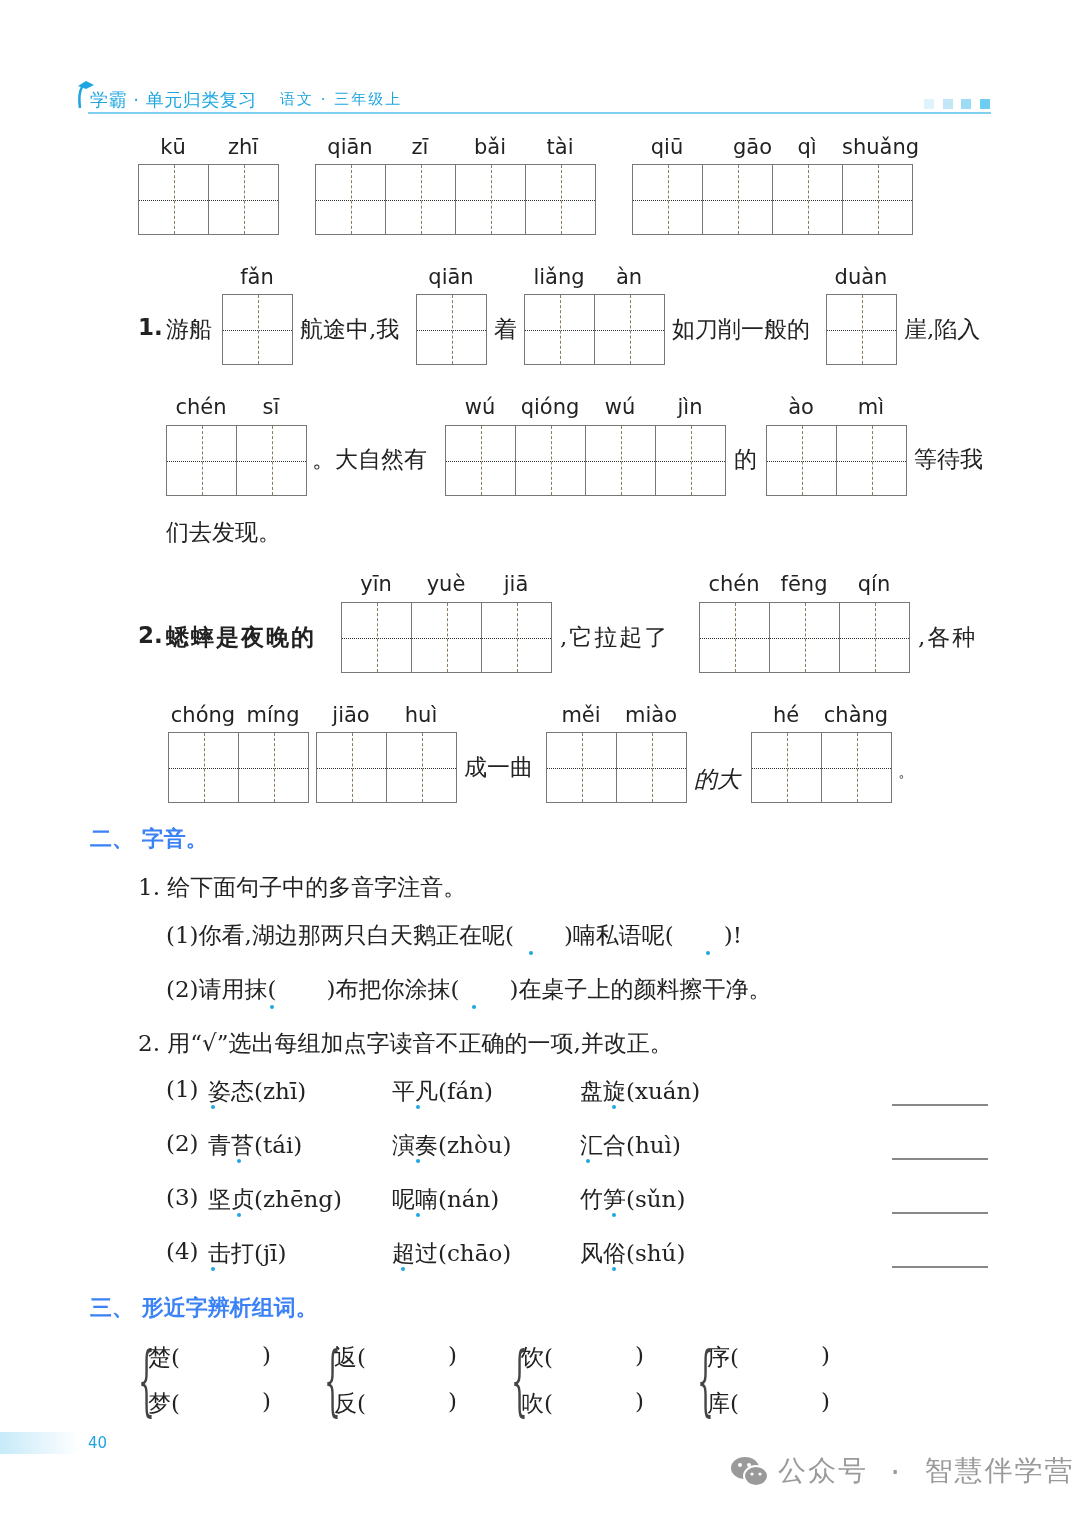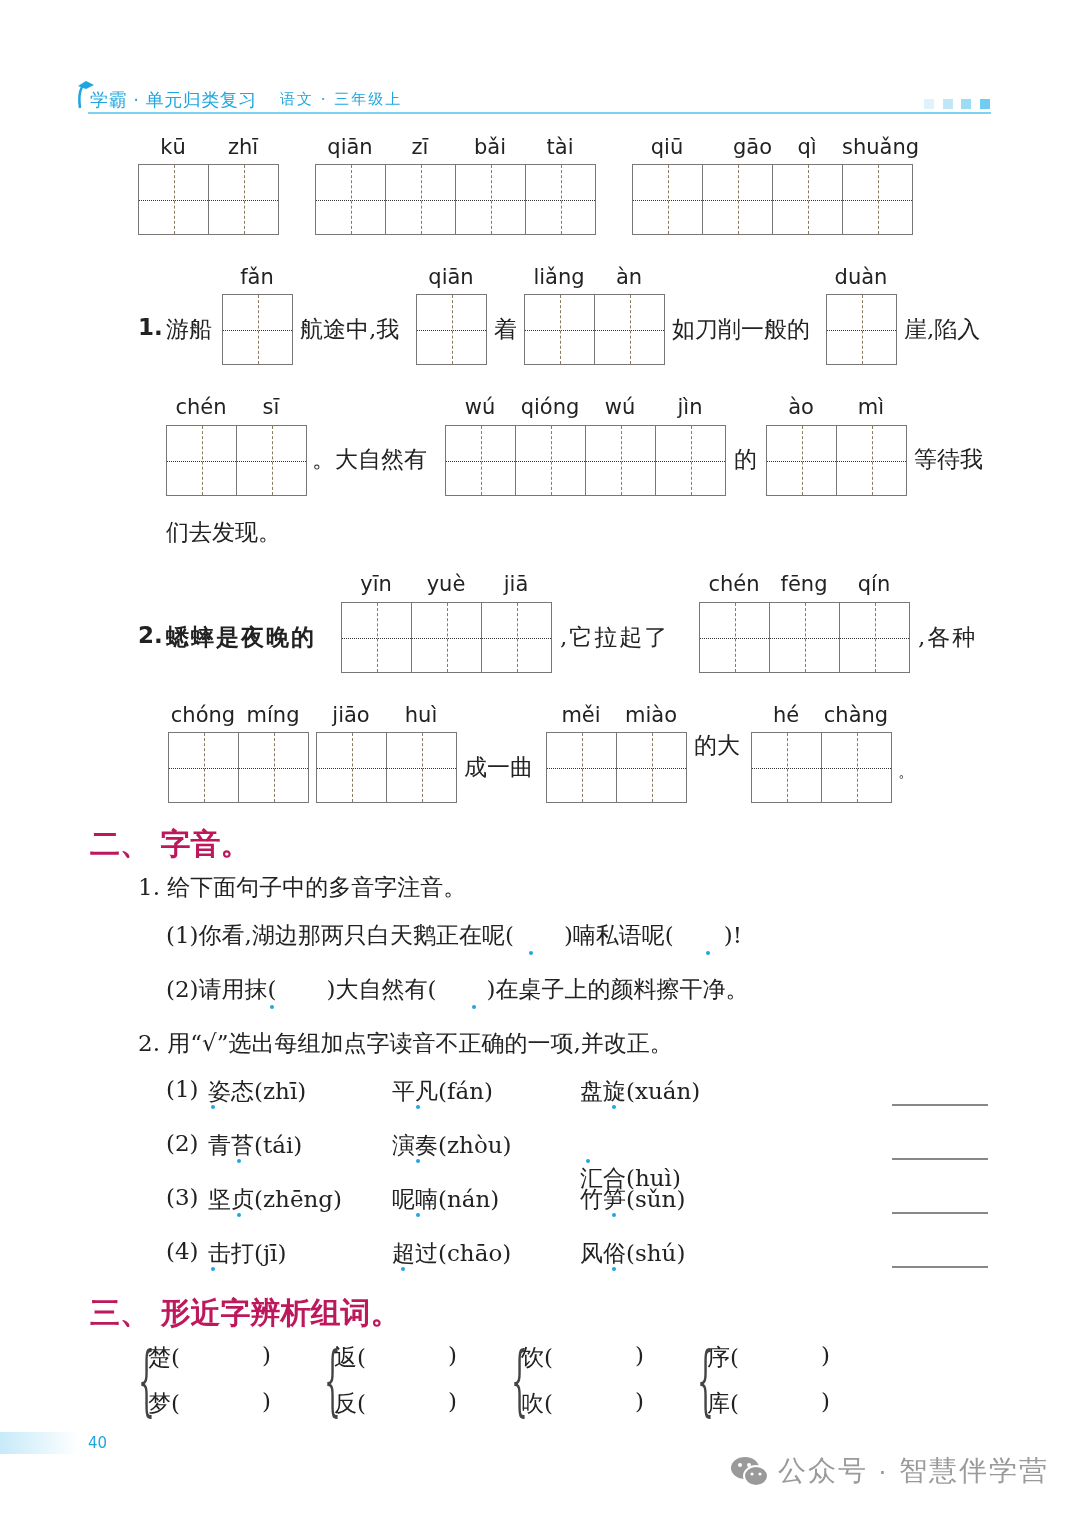--- a/index.html
+++ b/index.html
@@ -12,27 +12,27 @@
   .hdr-sq { top:99px; width:10px; height:10px; }
   .cap-icon { left:76px; top:80px; width:18px; height:30px; }
   .py { font-family:"DejaVu Sans","Liberation Sans",sans-serif; font-size:21px; color:#222; text-align:center; white-space:nowrap; }
   .grid { border:1.5px solid #777; display:flex; box-sizing:border-box; height:71px; }
   .cell { flex:1; position:relative; border-left:1.5px solid #777; }
   .cell:first-child { border-left:none; }
   .cell::before { content:""; position:absolute; left:50%; top:0; bottom:0; border-left:1.5px dashed #8a7a60; }
   .cell::after { content:""; position:absolute; top:50%; left:0; right:0; border-top:1.5px dotted #333; }
   .txt { font-size:23px; color:#222; white-space:nowrap; }
   .num { font-family:"DejaVu Sans","Liberation Sans",sans-serif; font-weight:bold; }
-  .sec { font-family:"DejaVu Sans","Liberation Sans",sans-serif; font-size:30px; color:#be185d; font-weight:bold; }
+  .sec { font-family:"DejaVu Sans","Liberation Sans",sans-serif; font-size:22px; color:#3b82f6; font-weight:bold; }
   .dot { position:absolute; width:4px; height:4px; border-radius:50%; background:#1fa6e0; }
   .ansline { left:892px; width:96px; height:1.5px; background:#888; }
   .brace { font-size:60px; color:#444; font-weight:100; line-height:1; transform:scaleX(0.35); transform-origin:left; }
   .pgnum { left:0; top:1432px; width:80px; height:22px; background:linear-gradient(to right,#c7eaf9,#ffffff); }
   .pgtxt { left:88px; top:1434px; font-family:"DejaVu Sans","Liberation Sans",sans-serif; font-size:15px; color:#1fa6e0; }
-  .wm { left:730px; top:1452px; font-family:Liberation Sans, sans-serif; font-size:28px; color:#9a9a9a; letter-spacing:2px; white-space:nowrap; }
+  .wm { left:730px; top:1452px; font-family:Liberation Mono, monospace; font-size:28px; color:#9a9a9a; letter-spacing:2px; white-space:nowrap; }
 </style>
 </head>
 <body>
 
 <svg class="abs cap-icon" viewBox="0 0 18 30">
   <path d="M2 6 L10 1 L18 5 L10 9 Z" fill="#1fa6e0"></path>
   <path d="M6 7 Q2 14 4 28" stroke="#1fa6e0" stroke-width="2.5" fill="none"></path>
 </svg>
 <div class="abs hdr-title">学霸 · 单元归类复习</div>
 <div class="abs hdr-sub">语文 · 三年级上</div>
@@ -161,59 +161,59 @@
     <div class="cell"></div>
     <div class="cell"></div>
   </div>
 <div class="abs txt" style="left:464px;top:752px;">成一曲</div>
 <div class="abs py" style="left:546px;top:703px;width:70px;">měi</div>
 <div class="abs py" style="left:616px;top:703px;width:70px;">miào</div>
 <div class="abs grid" style="left:546px;top:732px;width:141px;">
     <div class="cell"></div>
     <div class="cell"></div>
   </div>
-<div class="abs txt" style="left:694px;top:730px;">的大</div>
+<div class="abs txt" style="left:694px;top:764px;font-style:italic;">的大</div>
 <div class="abs py" style="left:751px;top:703px;width:70px;">hé</div>
 <div class="abs py" style="left:821px;top:703px;width:70px;">chàng</div>
 <div class="abs grid" style="left:751px;top:732px;width:141px;">
     <div class="cell"></div>
     <div class="cell"></div>
   </div>
 <div class="abs txt" style="left:898px;top:762px;font-size:16px;">。</div>
 
 <div class="abs sec" style="left:90px;top:824px;">二、 字音。</div>
 <div class="abs txt" style="left:138px;top:872px;">1. 给下面句子中的多音字注音。</div>
 
 <div class="abs txt" style="left:166px;top:920px;">
   <span>(1)你看,湖边那两只白天鹅正在呢(</span><span style="display:inline-block;width:50px;"></span><span>)喃私语呢(</span><span style="display:inline-block;width:50px;"></span><span>)!</span>
 </div>
 <div class="dot" style="left:529px;top:951px;"></div>
 <div class="dot" style="left:706px;top:951px;"></div>
 
 <div class="abs txt" style="left:166px;top:974px;">
-  <span>(2)请用抹(</span><span style="display:inline-block;width:50px;"></span><span>)大自然有(</span><span style="display:inline-block;width:50px;"></span><span>)在桌子上的颜料擦干净。</span>
+  <span>(2)请用抹(</span><span style="display:inline-block;width:50px;"></span><span>)布把你涂抹(</span><span style="display:inline-block;width:50px;"></span><span>)在桌子上的颜料擦干净。</span>
 </div>
 <div class="dot" style="left:270px;top:1005px;"></div>
 <div class="dot" style="left:472px;top:1005px;"></div>
 
 <div class="abs txt" style="left:138px;top:1028px;">2. 用“√”选出每组加点字读音不正确的一项,并改正。</div>
 
 <div class="abs txt" style="left:166px;top:1076px;">(1)</div>
 <div class="abs txt" style="left:208px;top:1076px;">姿态(zhī)</div>
 <div class="abs txt" style="left:392px;top:1076px;">平凡(fán)</div>
 <div class="abs txt" style="left:580px;top:1076px;">盘旋(xuán)</div>
 <div class="abs ansline" style="top:1104px;"></div>
 <div class="dot" style="left:211px;top:1105px;"></div>
 <div class="dot" style="left:416px;top:1105px;"></div>
 <div class="dot" style="left:612px;top:1105px;"></div>
 
 <div class="abs txt" style="left:166px;top:1130px;">(2)</div>
 <div class="abs txt" style="left:208px;top:1130px;">青苔(tái)</div>
 <div class="abs txt" style="left:392px;top:1130px;">演奏(zhòu)</div>
-<div class="abs txt" style="left:580px;top:1130px;margin-top:33px;">汇合(huì)</div>
+<div class="abs txt" style="left:580px;top:1130px;">汇合(huì)</div>
 <div class="abs ansline" style="top:1158px;"></div>
 <div class="dot" style="left:237px;top:1159px;"></div>
 <div class="dot" style="left:416px;top:1159px;"></div>
 <div class="dot" style="left:586px;top:1159px;"></div>
 
 <div class="abs txt" style="left:166px;top:1184px;">(3)</div>
 <div class="abs txt" style="left:208px;top:1184px;">坚贞(zhēng)</div>
 <div class="abs txt" style="left:392px;top:1184px;">呢喃(nán)</div>
 <div class="abs txt" style="left:580px;top:1184px;">竹笋(sǔn)</div>
 <div class="abs ansline" style="top:1212px;"></div>

